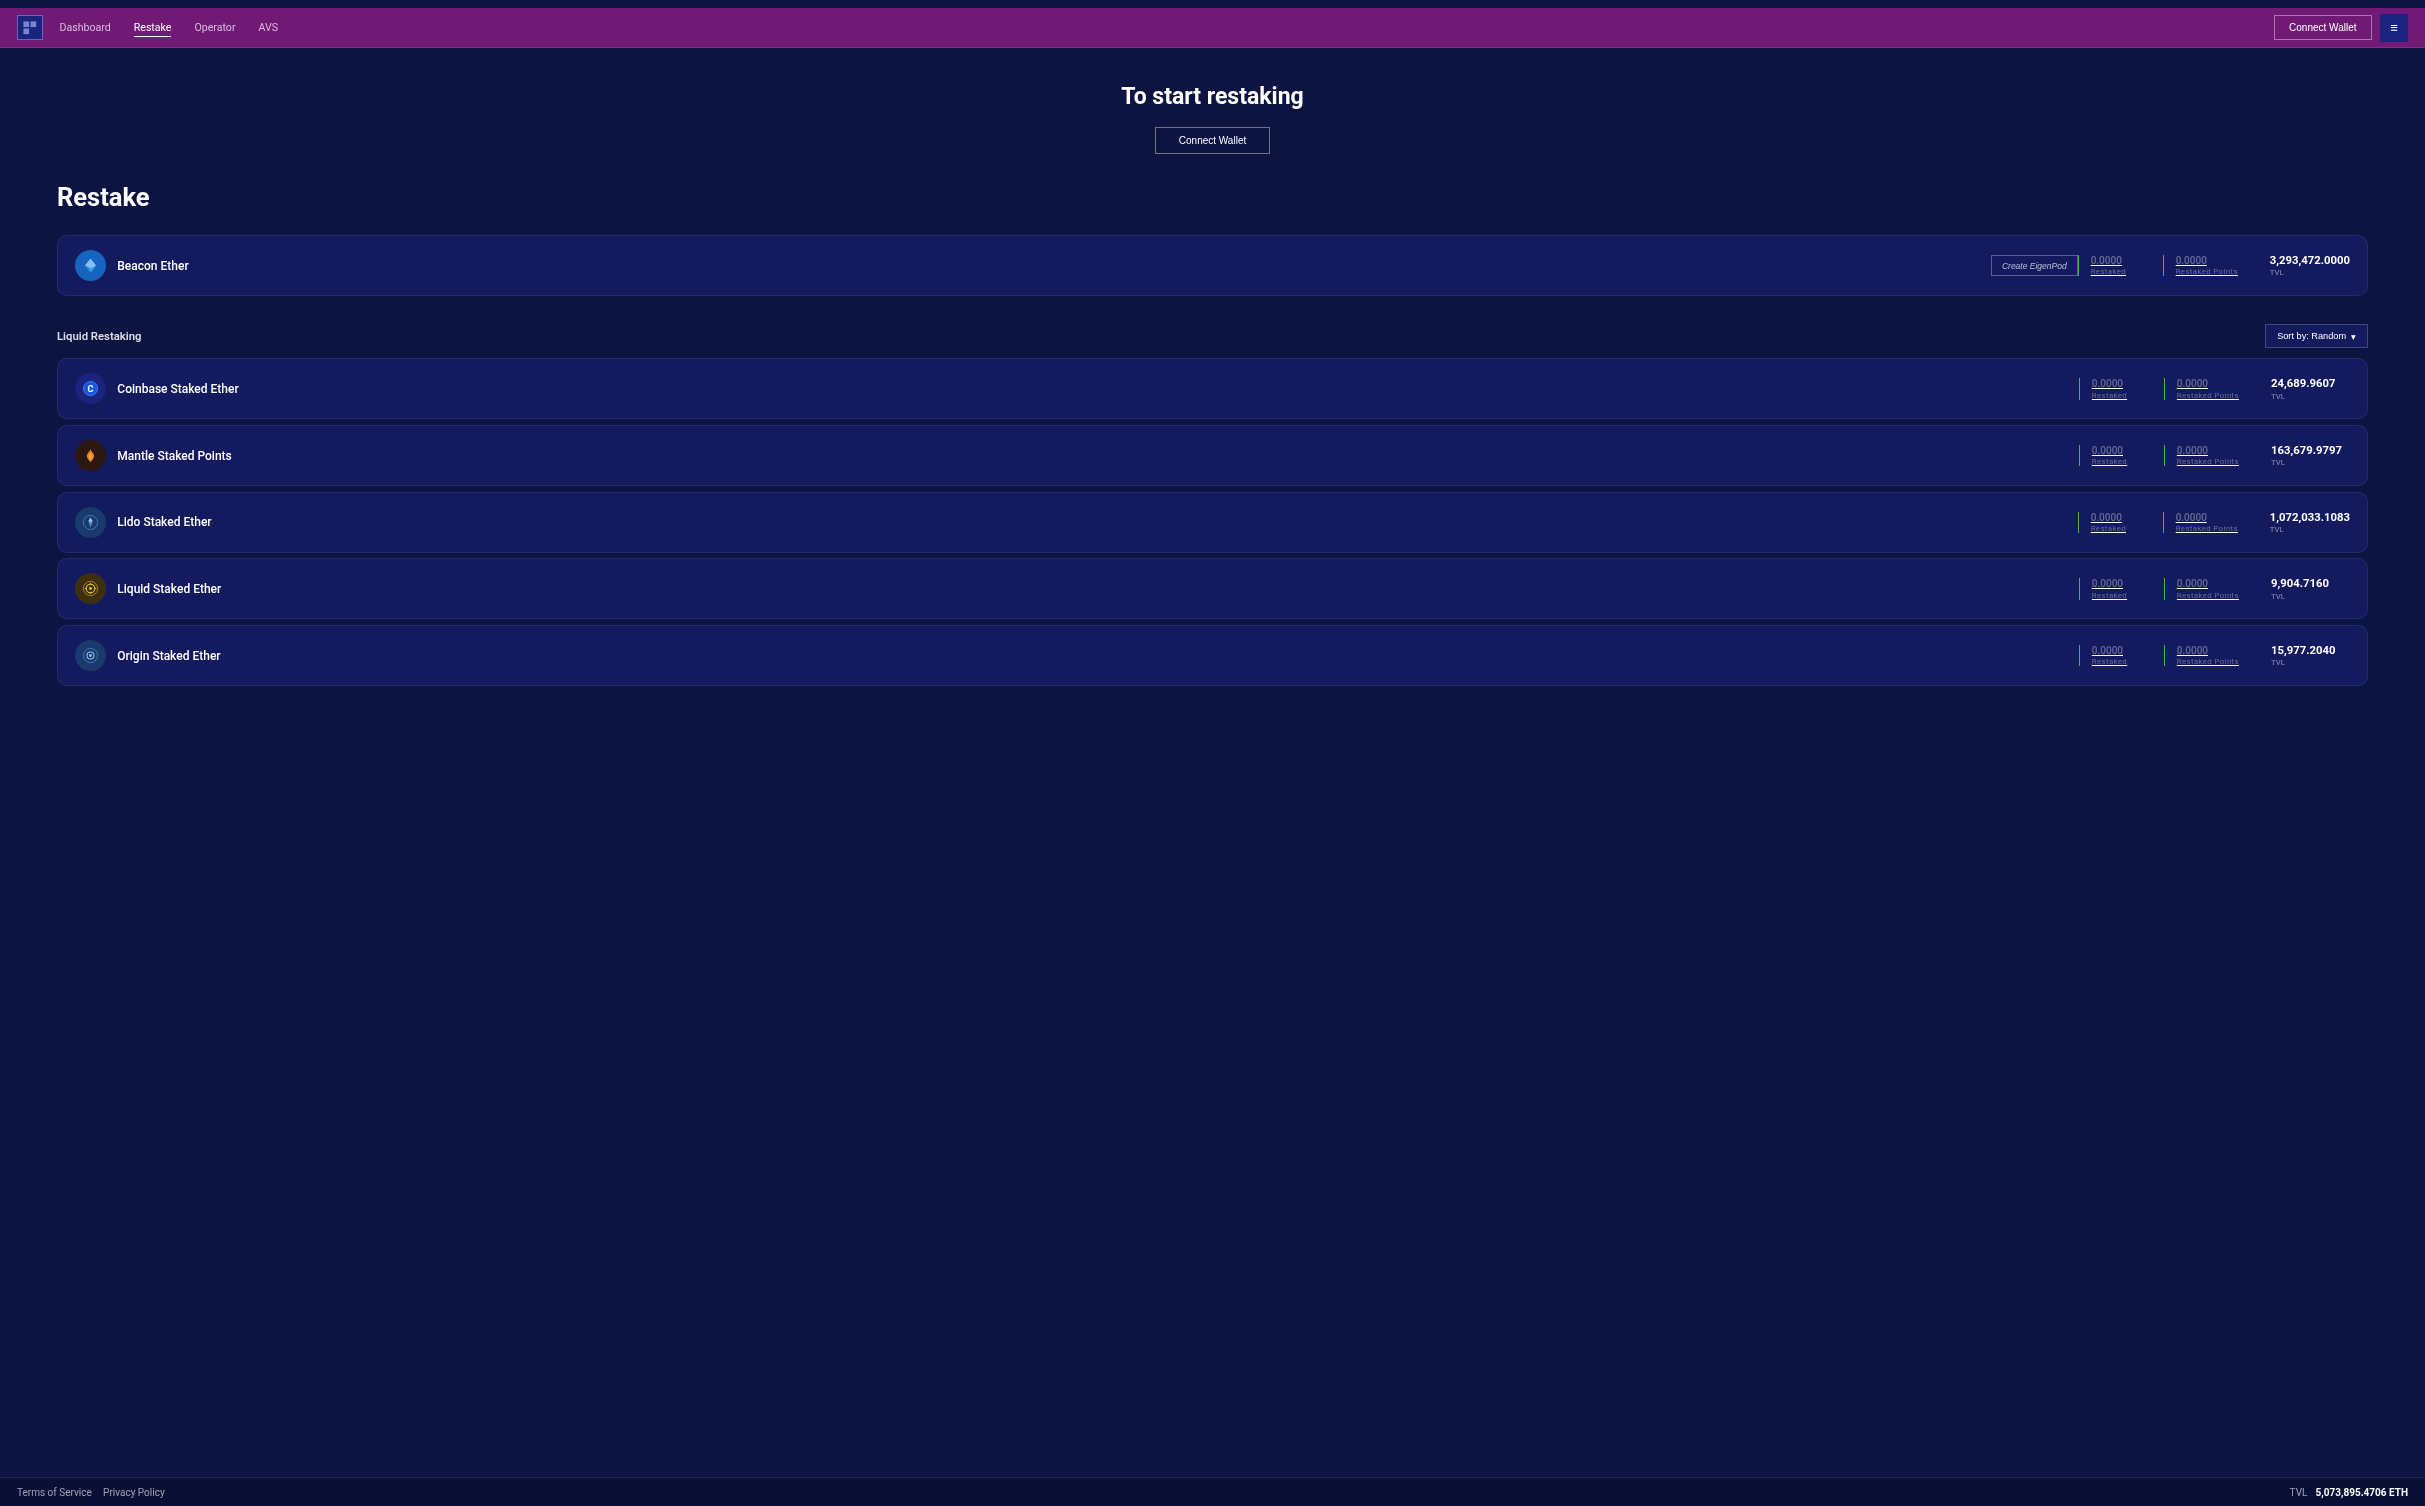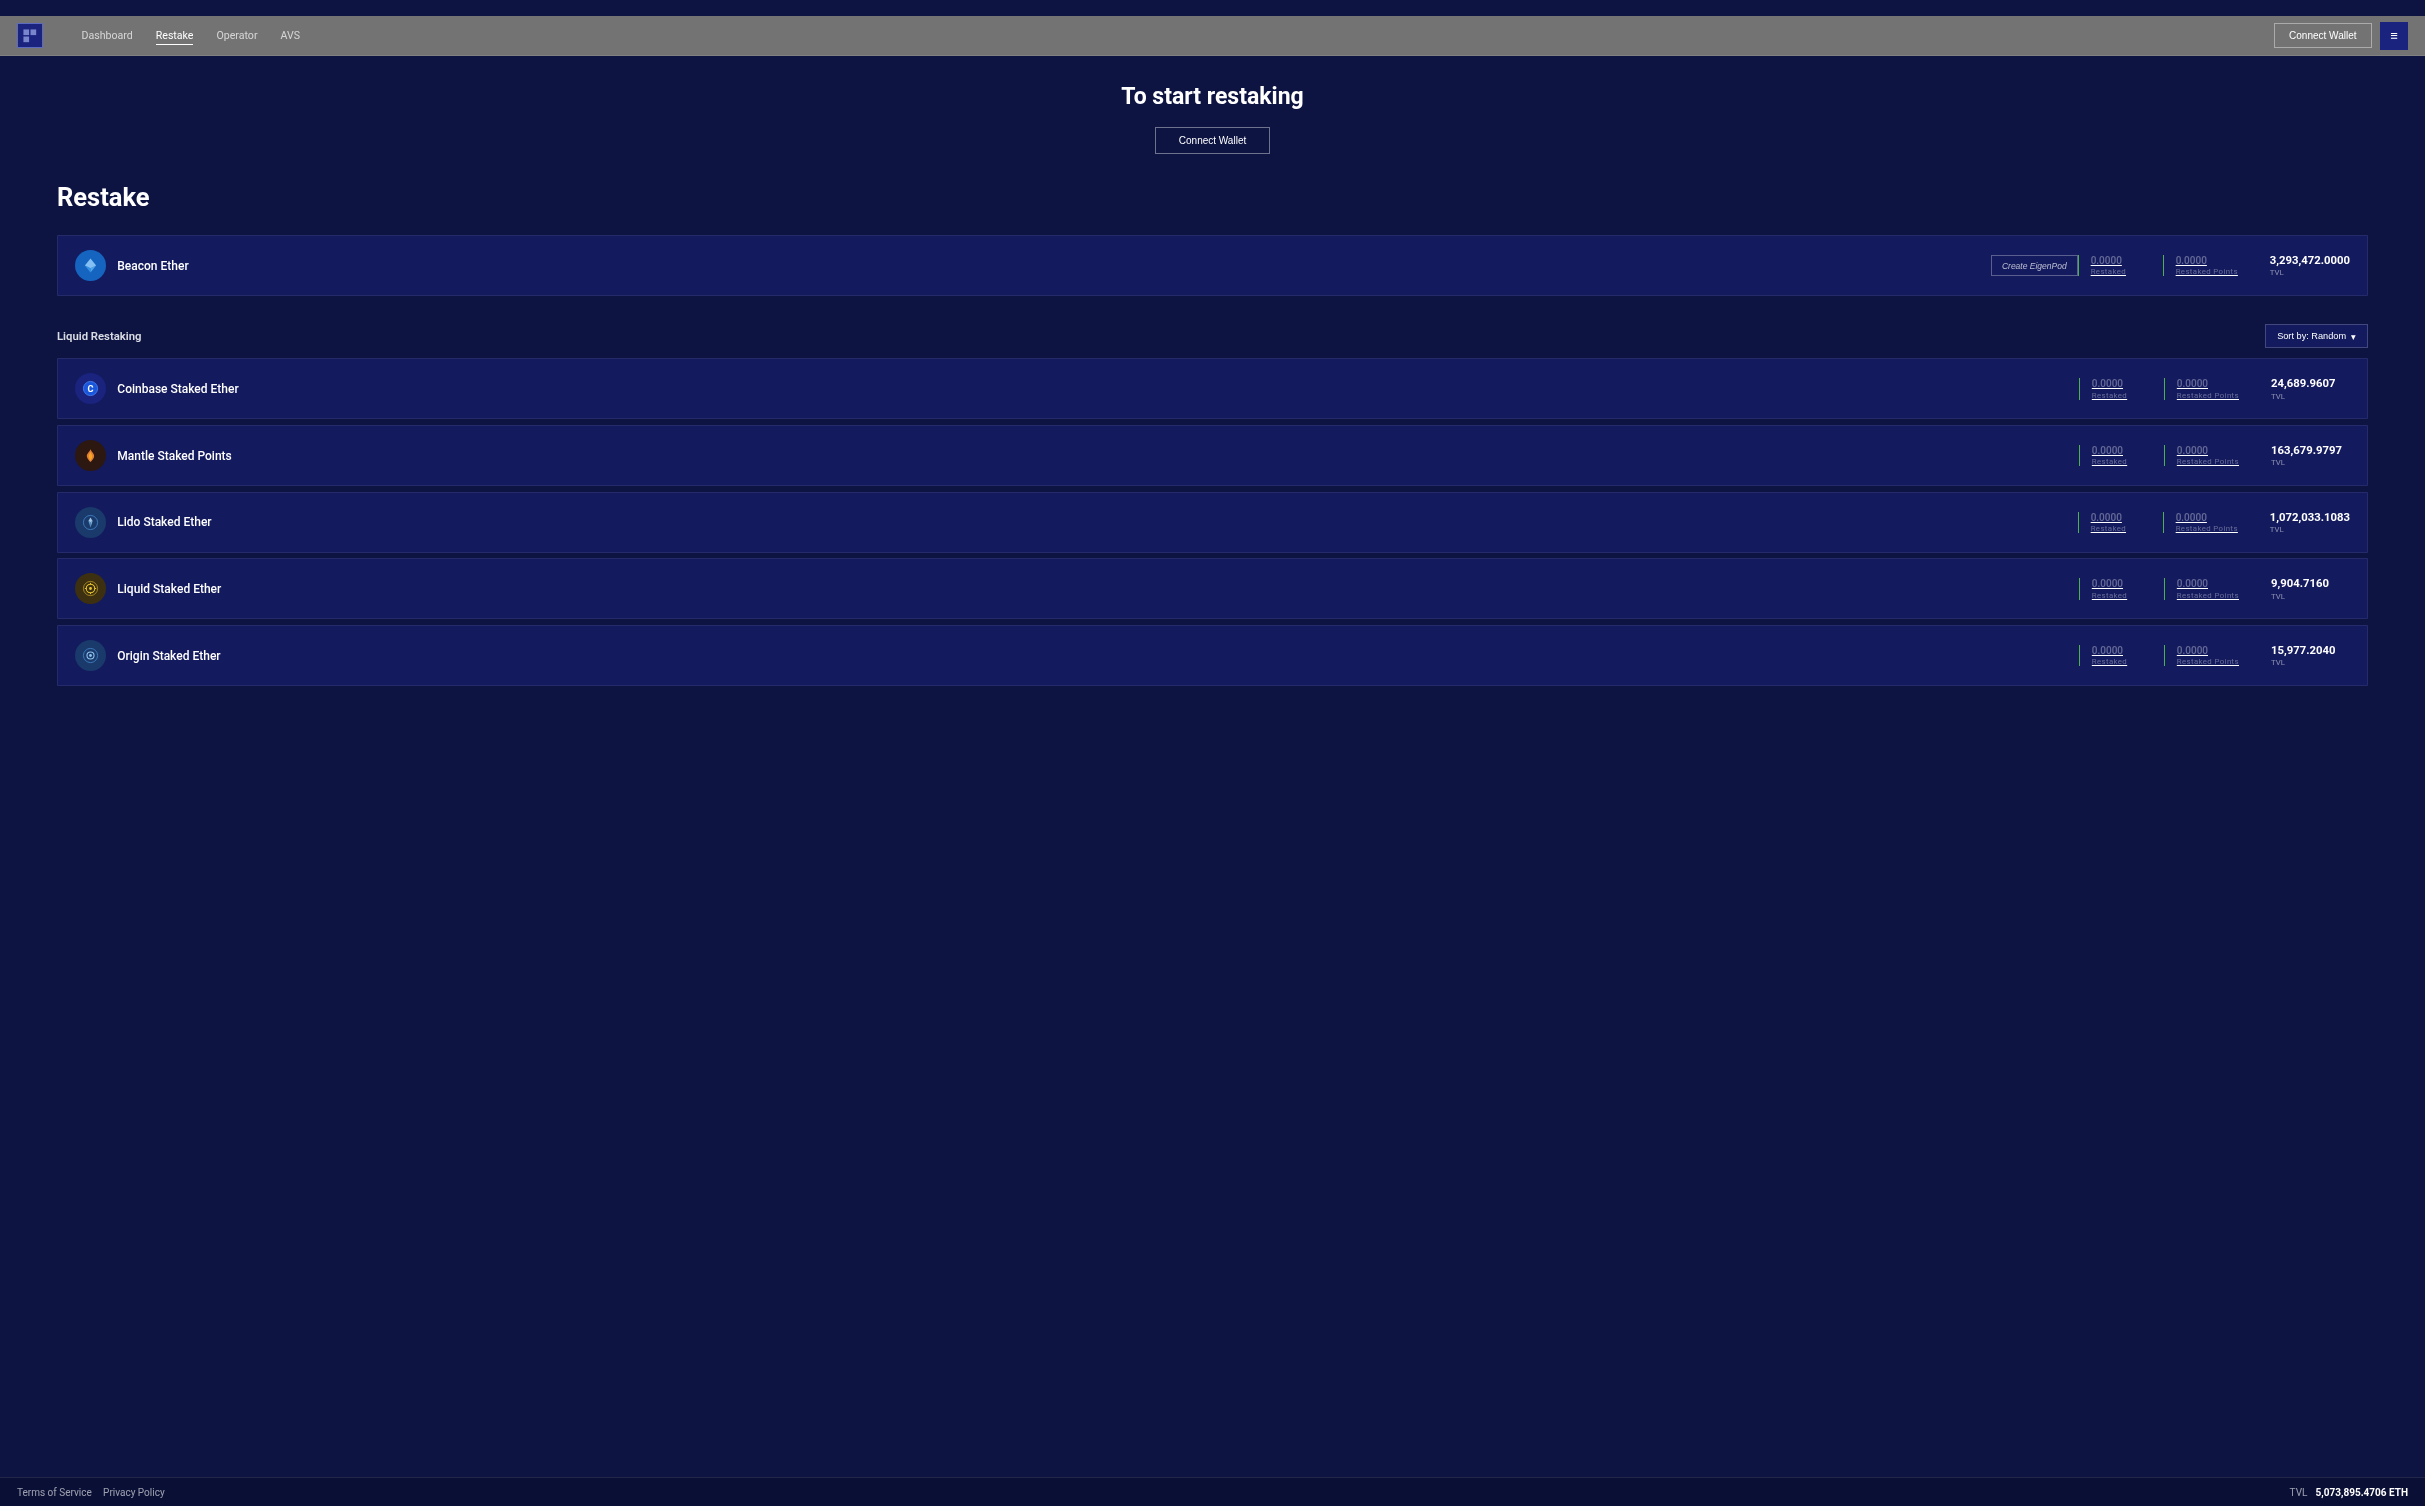--- a/index.html
+++ b/index.html
@@ -11,26 +11,25 @@
       display: flex;
       flex-direction: column;
     }
 
     
     .header {
       display: flex;
       align-items: center;
       padding: 0 17px;
       height: 40px;
-      background-color: #737373;
+      background-color: #701a75;
       border-bottom: 0.7px solid rgba(255,255,255,0.1);
       position: sticky;
-      top: 16px;
+      top: 8px;
       z-index: 100;
-      gap: 22px;
     }
     .header-logo {
       width: 25.5px;
       height: 25.5px;
       background: #1a237e;
       border: 1.4px solid #5c6bc0;
       display: flex;
       align-items: center;
       justify-content: center;
       font-weight: bold;
@@ -122,21 +121,21 @@
       font-size: 11.3px;
       font-weight: 600;
       color: rgba(255,255,255,0.85);
       margin-bottom: 11.3px;
     }
 
     
     .asset-row {
       background: #131a5e;
       border: 0.7px solid rgba(255,255,255,0.08);
-      border-radius: 1px;
+      border-radius: 10px;
       display: flex;
       align-items: center;
       padding: 14px 17px;
       margin-bottom: 5.7px;
     }
     .asset-icon {
       width: 31px;
       height: 31px;
       border-radius: 50%;
       margin-right: 11.3px;

